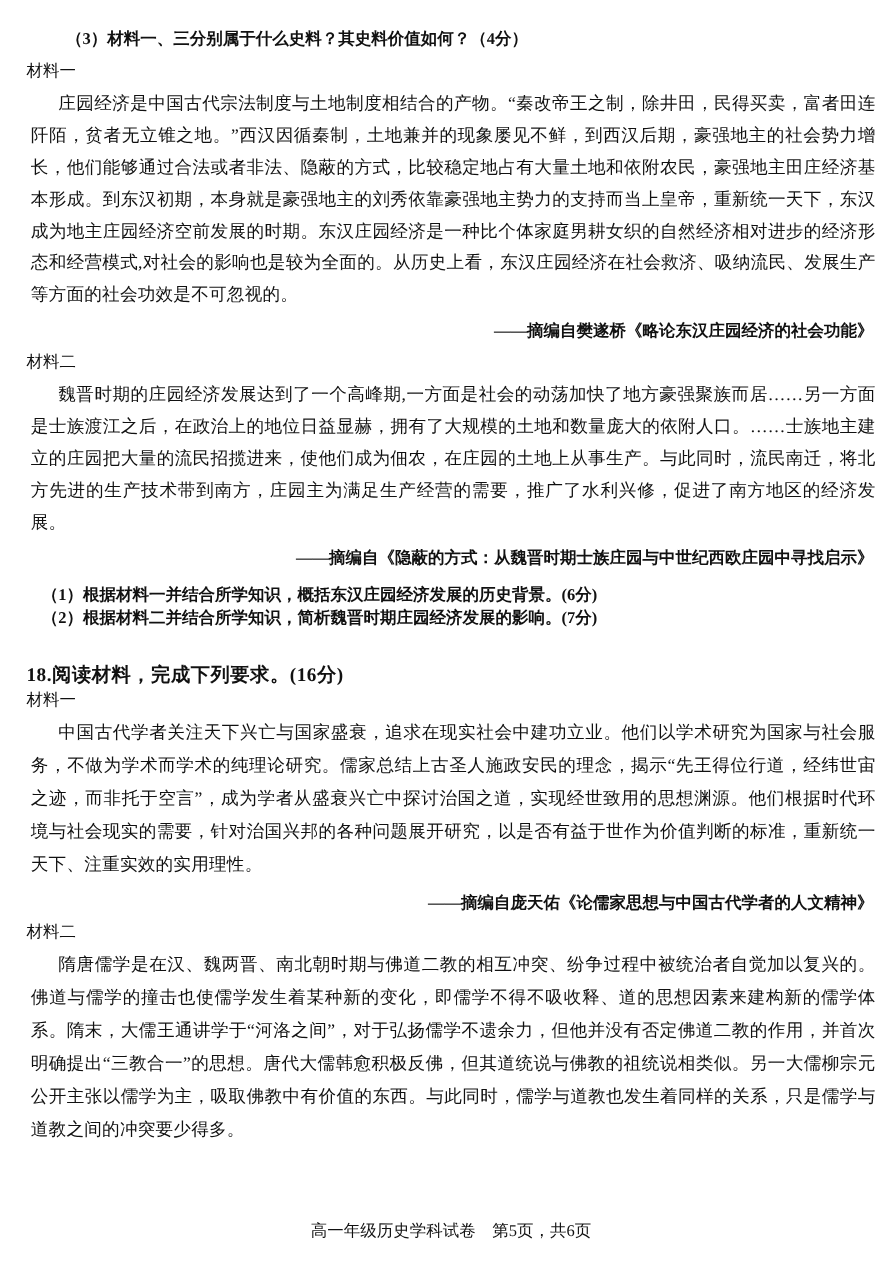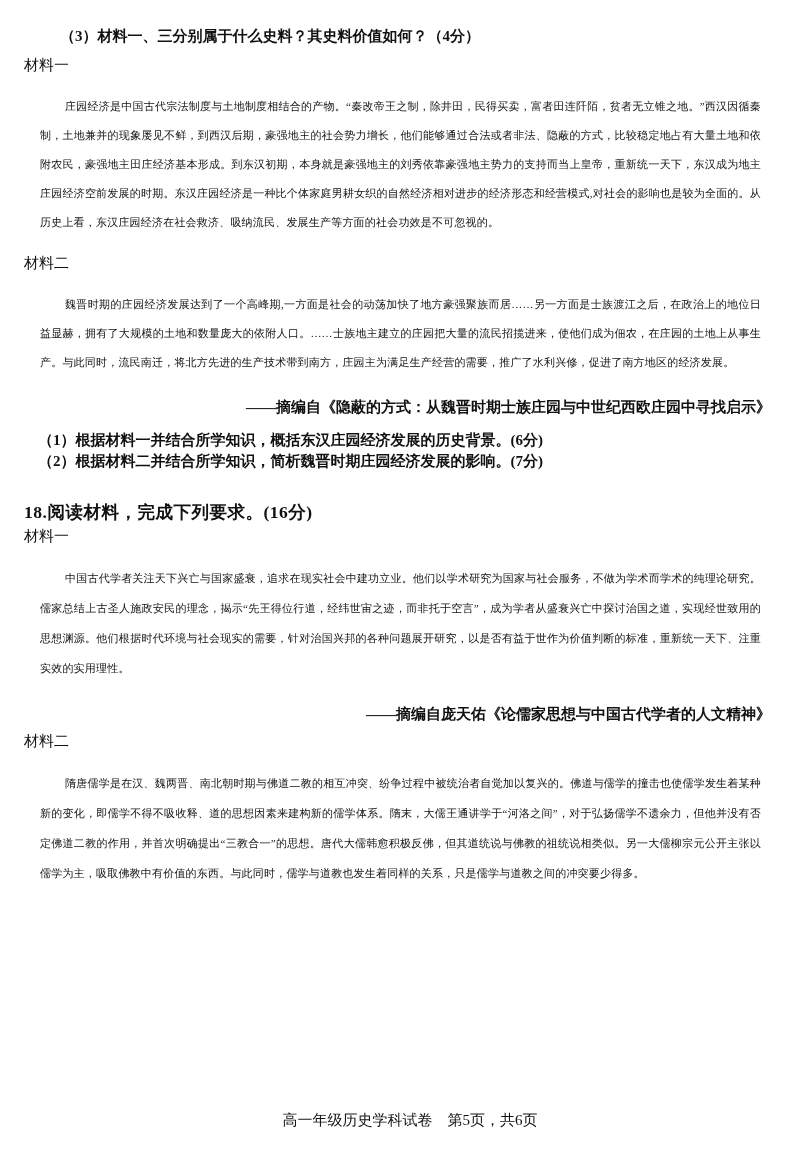--- a/index.html
+++ b/index.html
@@ -7,21 +7,21 @@
     width: 800px; height: 1167px;
     background: #ffffff;
     color: #111;
     font-family: "Liberation Serif", "DejaVu Serif", serif;
     overflow: hidden;
   }
   .sheet {
     position: relative;
     width: 800px; height: 1084px;
     box-sizing: border-box;
-    padding: 26px 23px 0 24px;
+    padding: 26px 0 0 24px;
   }
   .q-subline {
     font-size: 15px;
     font-weight: bold;
     padding-left: 36px;
     line-height: 21px;
     margin: 0;
   }
   .section-title {
     font-size: 17.5px;
@@ -32,23 +32,23 @@
   }
   .q17-title { margin-top: 73px; }
   .q18-title { margin-top: 28px; }
   .material-label {
     font-size: 15px;
     line-height: 21px;
     margin: 0;
     margin-top: 8px;
   }
   .material-para {
-    font-size: 11px;
+    font-size: 16px;
     line-height: 29px;
-    margin: 16px;
+    margin: 4px;
     text-align: justify;
     text-indent: 25px;
     letter-spacing: 0.2px;
   }
   .material-para.sp30 { line-height: 30px; }
   .source-line {
     font-size: 15px;
     font-weight: bold;
     line-height: 29px;
     margin: 0;
@@ -83,20 +83,21 @@
 
 <div class="sheet">
 
   <p class="q-subline">（3）材料一、三分别属于什么史料？其史料价值如何？（4分）</p>
 
 
   <p class="material-label">材料一</p>
 
   <p class="material-para">庄园经济是中国古代宗法制度与土地制度相结合的产物。“秦改帝王之制，除井田，民得买卖，富者田连阡陌，贫者无立锥之地。”西汉因循秦制，土地兼并的现象屡见不鲜，到西汉后期，豪强地主的社会势力增长，他们能够通过合法或者非法、隐蔽的方式，比较稳定地占有大量土地和依附农民，豪强地主田庄经济基本形成。到东汉初期，本身就是豪强地主的刘秀依靠豪强地主势力的支持而当上皇帝，重新统一天下，东汉成为地主庄园经济空前发展的时期。东汉庄园经济是一种比个体家庭男耕女织的自然经济相对进步的经济形态和经营模式,对社会的影响也是较为全面的。从历史上看，东汉庄园经济在社会救济、吸纳流民、发展生产等方面的社会功效是不可忽视的。</p>
 
+  <p class="source-line">——摘编自樊遂桥《略论东汉庄园经济的社会功能》</p>
 
   <p class="material-label label-mt4">材料二</p>
 
   <p class="material-para">魏晋时期的庄园经济发展达到了一个高峰期,一方面是社会的动荡加快了地方豪强聚族而居……另一方面是士族渡江之后，在政治上的地位日益显赫，拥有了大规模的土地和数量庞大的依附人口。……士族地主建立的庄园把大量的流民招揽进来，使他们成为佃农，在庄园的土地上从事生产。与此同时，流民南迁，将北方先进的生产技术带到南方，庄园主为满足生产经营的需要，推广了水利兴修，促进了南方地区的经济发展。</p>
 
   <p class="source-line">——摘编自《隐蔽的方式：从魏晋时期士族庄园与中世纪西欧庄园中寻找启示》</p>
 
   <p class="sub-question sub-q1">（1）根据材料一并结合所学知识，概括东汉庄园经济发展的历史背景。(6分)</p>
 
   <p class="sub-question sub-q2">（2）根据材料二并结合所学知识，简析魏晋时期庄园经济发展的影响。(7分)</p>

